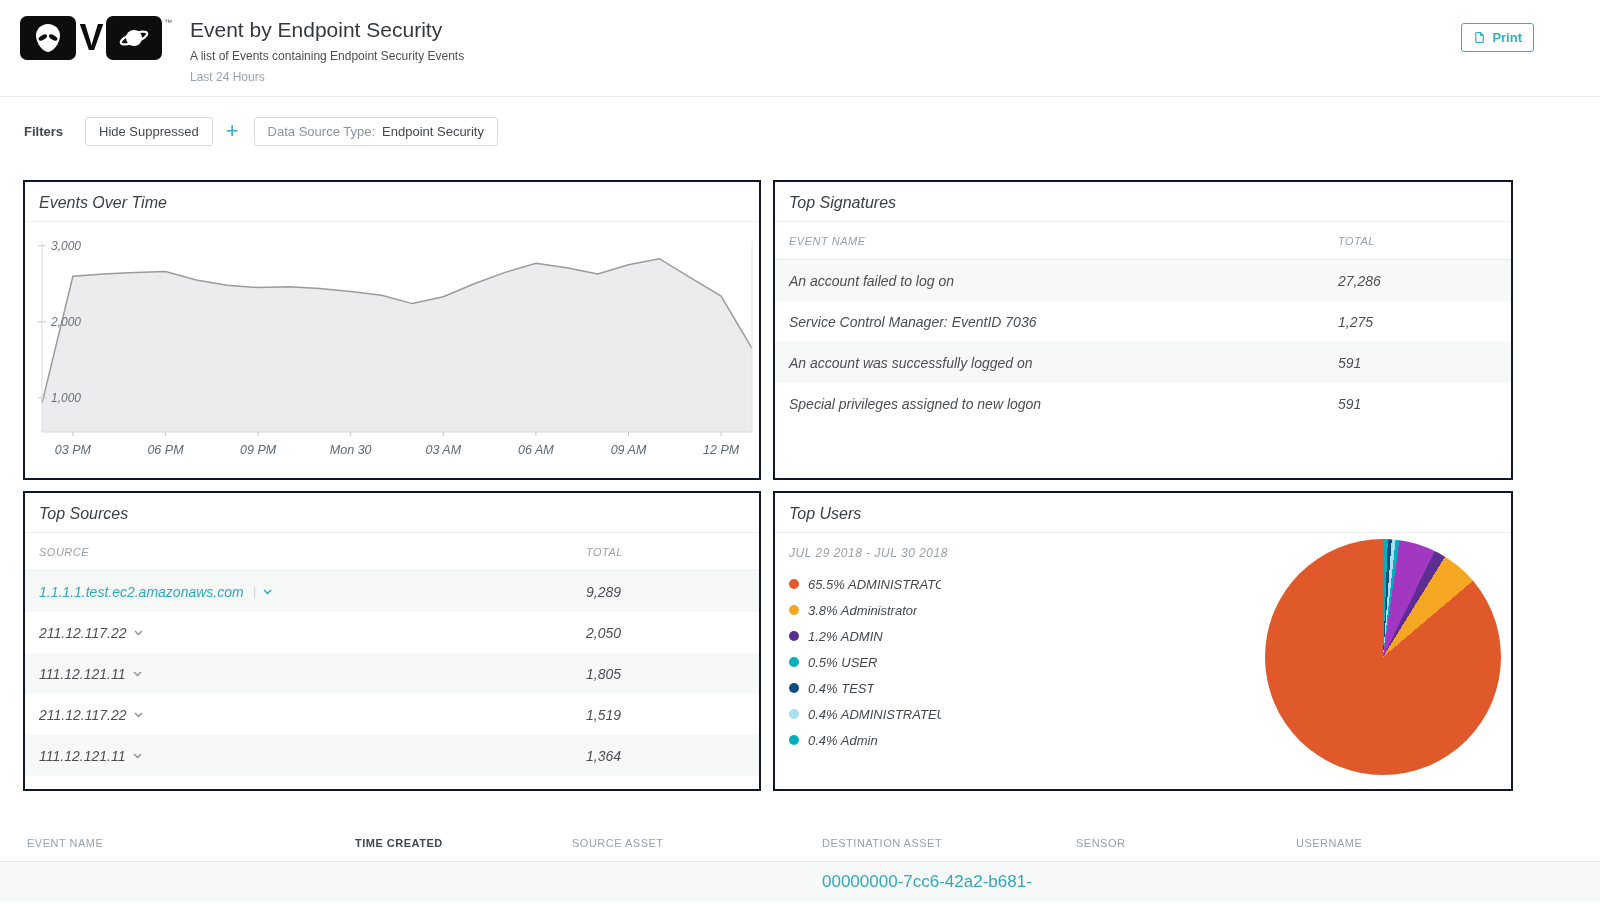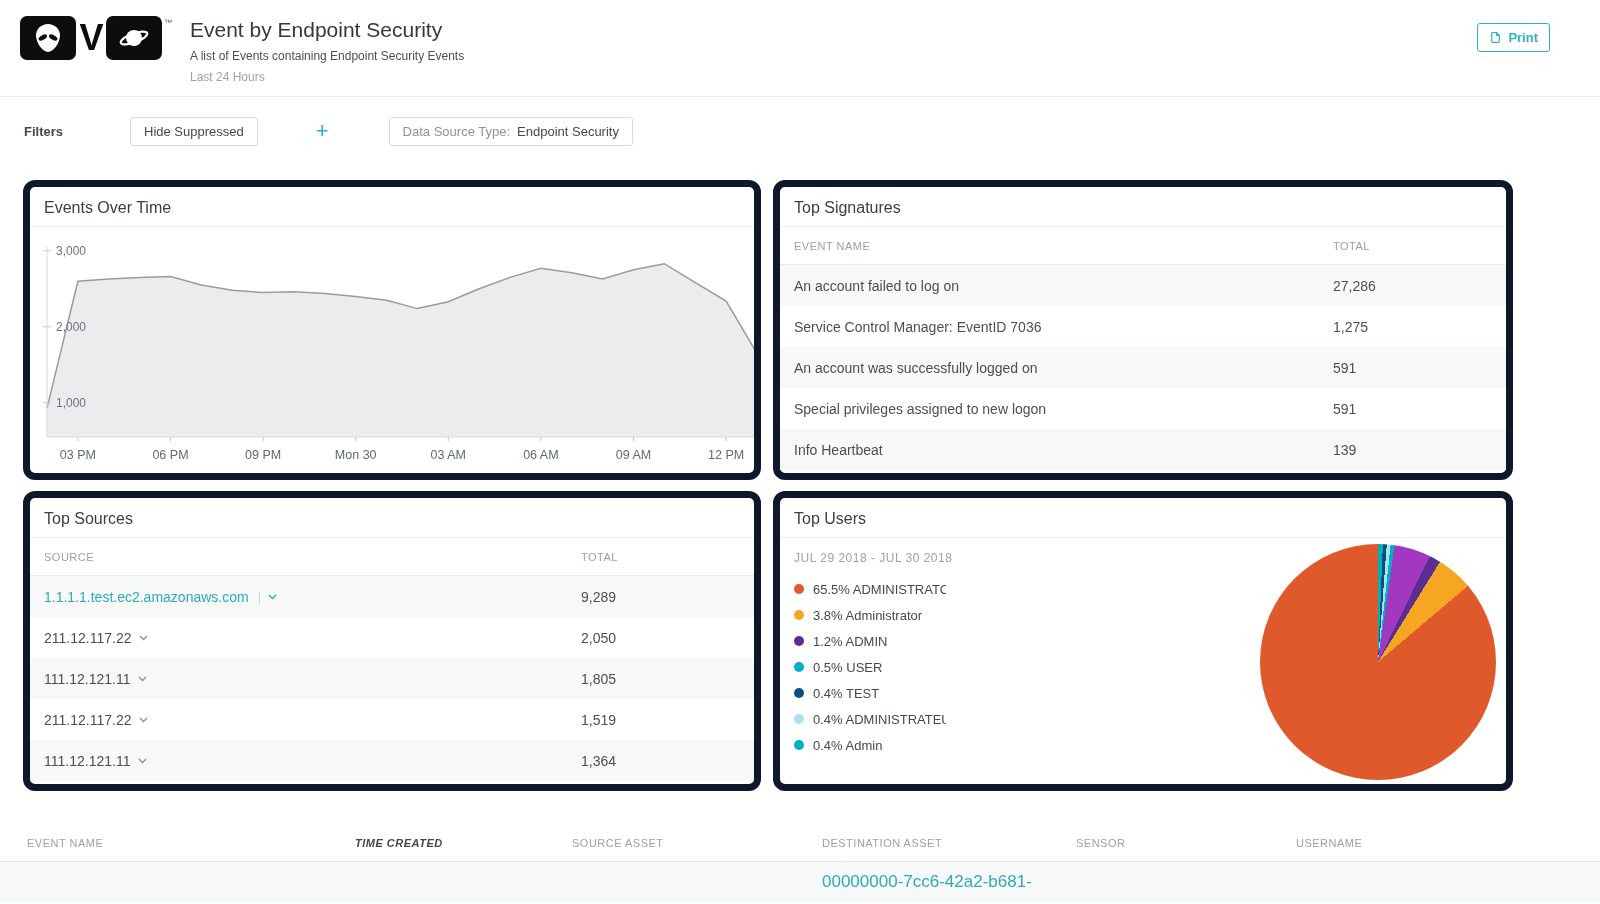--- a/index.html
+++ b/index.html
@@ -15,38 +15,38 @@
   .header { position:relative; height:97px; padding:16px 24px 0 20px; border-bottom:1px solid #e8eaec; display:flex; align-items:flex-start; }
   .logo { display:flex; align-items:center; }
   .logo-box { width:56px; height:44px; background:#0d0d0d; border-radius:7px; display:flex; align-items:center; justify-content:center; }
   .logo-v { width:30px; text-align:center; font-size:36px; font-weight:bold; color:#0d0d0d; line-height:44px; letter-spacing:-1px; }
   .logo-tm { font-size:8px; color:#555; margin:2px 0 0 2px; align-self:flex-start; }
   .title-block { margin-left:18px; padding-top:1px; }
   .page-title { font-size:21px; font-weight:400; color:#35393d; line-height:1.2; }
   .page-subtitle { font-size:12px; color:#4a4f54; margin-top:7px; }
   .time-range { font-size:12px; color:#9aa1a7; margin-top:7px; }
   .print-btn {
-    position:absolute; right:50px; top:23px;
+    position:absolute; right:66px; top:23px;
     display:flex; align-items:center; gap:6px;
     background:#fff; border:1px solid #2fb3c4; color:#2fb3c4;
     border-radius:3px; padding:6px 11px; font-size:13px; font-weight:bold;
     font-family:inherit; cursor:pointer;
   }
 
   
-  .filters-bar { display:flex; align-items:center; padding:20px 24px 0 24px; margin-bottom:35px; height:48px;gap:45px; }
+  .filters-bar { display:flex; align-items:center; padding:20px 24px 0 24px; margin-bottom:35px; height:48px; }
   .filters-label { font-size:13px; font-weight:bold; color:#3f464c; margin-right:22px; }
   .chip { display:flex; align-items:center; border:1px solid #d8dcde; border-radius:3px; background:#fff; height:29px; padding:0 13px; font-size:13px; color:#43494e; cursor:pointer; }
   .chip-label { color:#8b949b; }
   .chip-value { color:#43494e; margin-left:7px; }
   .add-filter { border:none; background:transparent; color:#2fb3c4; font-size:22px; line-height:1; margin:0 15px 0 13px; cursor:pointer; font-family:inherit; }
 
   
   .panels { margin-left:23px; width:1490px; display:grid; grid-template-columns:738px 740px; grid-template-rows:300px 300px; gap:11px 12px; }
-  .panel { border:7px solid #0f172a; border-radius:12px; background:#fff; overflow:hidden; }
+  .panel { border:2px solid #0f172a; border-radius:0; background:#fff; overflow:hidden;font-style:italic; }
   .panel-title { height:40px; padding:12px 14px 0 14px; font-size:16px; color:#3b4045; border-bottom:1px solid #eceeef; }
 
   
   .mt-head { display:flex; align-items:center; height:38px; padding:0 14px; font-size:11px; letter-spacing:.5px; color:#98a1a8; border-bottom:1px solid #e9ebed; }
   .mt-head .mt-name { flex:1; }
   .mt-head .mt-total { flex:0 0 159px; }
   .mt-row { display:flex; align-items:center; height:41px; padding:0 14px; font-size:14px; color:#4a4f54; }
   .mt-row:nth-child(odd) { background:#f7f8f8; }
   .mt-row .mt-name { flex:1; display:flex; align-items:center; }
   .mt-row .mt-total { flex:0 0 159px; }
@@ -65,21 +65,21 @@
   .date-range { font-size:12px; letter-spacing:.5px; color:#9aa2a9; margin-bottom:11px; }
   .legend-item { display:flex; align-items:center; height:26px; cursor:pointer; }
   .legend-dot { width:10px; height:10px; border-radius:50%; flex:0 0 10px; margin-right:9px; }
   .legend-label { font-size:13px; color:#43494e; max-width:133px; white-space:nowrap; overflow:hidden; }
   .pie { position:absolute; right:10px; top:6px; width:236px; height:236px; border-radius:50%; }
 
   
   .events-table { margin-top:34px; width:1600px; }
   .et-head { display:grid; grid-template-columns:328px 217px 250px 254px 220px 1fr; padding-left:27px; height:37px; align-items:center; border-bottom:1px solid #e4e6e8; }
   .et-cell { font-size:11px; letter-spacing:.5px; color:#99a2a9; }
-  .et-sorted { color:#41474d; font-weight:bold;font-style:italic; }
+  .et-sorted { color:#41474d; font-weight:bold; }
   .et-row { display:grid; grid-template-columns:328px 217px 250px 254px 220px 1fr; padding-left:27px; height:40px; align-items:center; background:#f7f8f8; font-size:17px; }
   .et-link { color:#2fa9bd; cursor:pointer; }
 </style>
 </head>
 <body>
 
 <div class="page">
 
   <header class="header">
     <div class="logo">
@@ -178,24 +178,20 @@
             <span class="mt-total">1,275</span>
           </div>
           <div class="mt-row">
             <span class="mt-name">An account was successfully logged on</span>
             <span class="mt-total">591</span>
           </div>
           <div class="mt-row">
             <span class="mt-name">Special privileges assigned to new logon</span>
             <span class="mt-total">591</span>
           </div>
-          <div class="mt-row">
-            <span class="mt-name">Info Heartbeat</span>
-            <span class="mt-total">139</span>
-          </div>
         </div>
     </section>
 
     <section class="panel">
       <div class="panel-title">Top Sources</div>
       <div class="mt-head">
         <span class="mt-name">SOURCE</span>
         <span class="mt-total">TOTAL</span>
       </div>
       <div id="sources-body">

